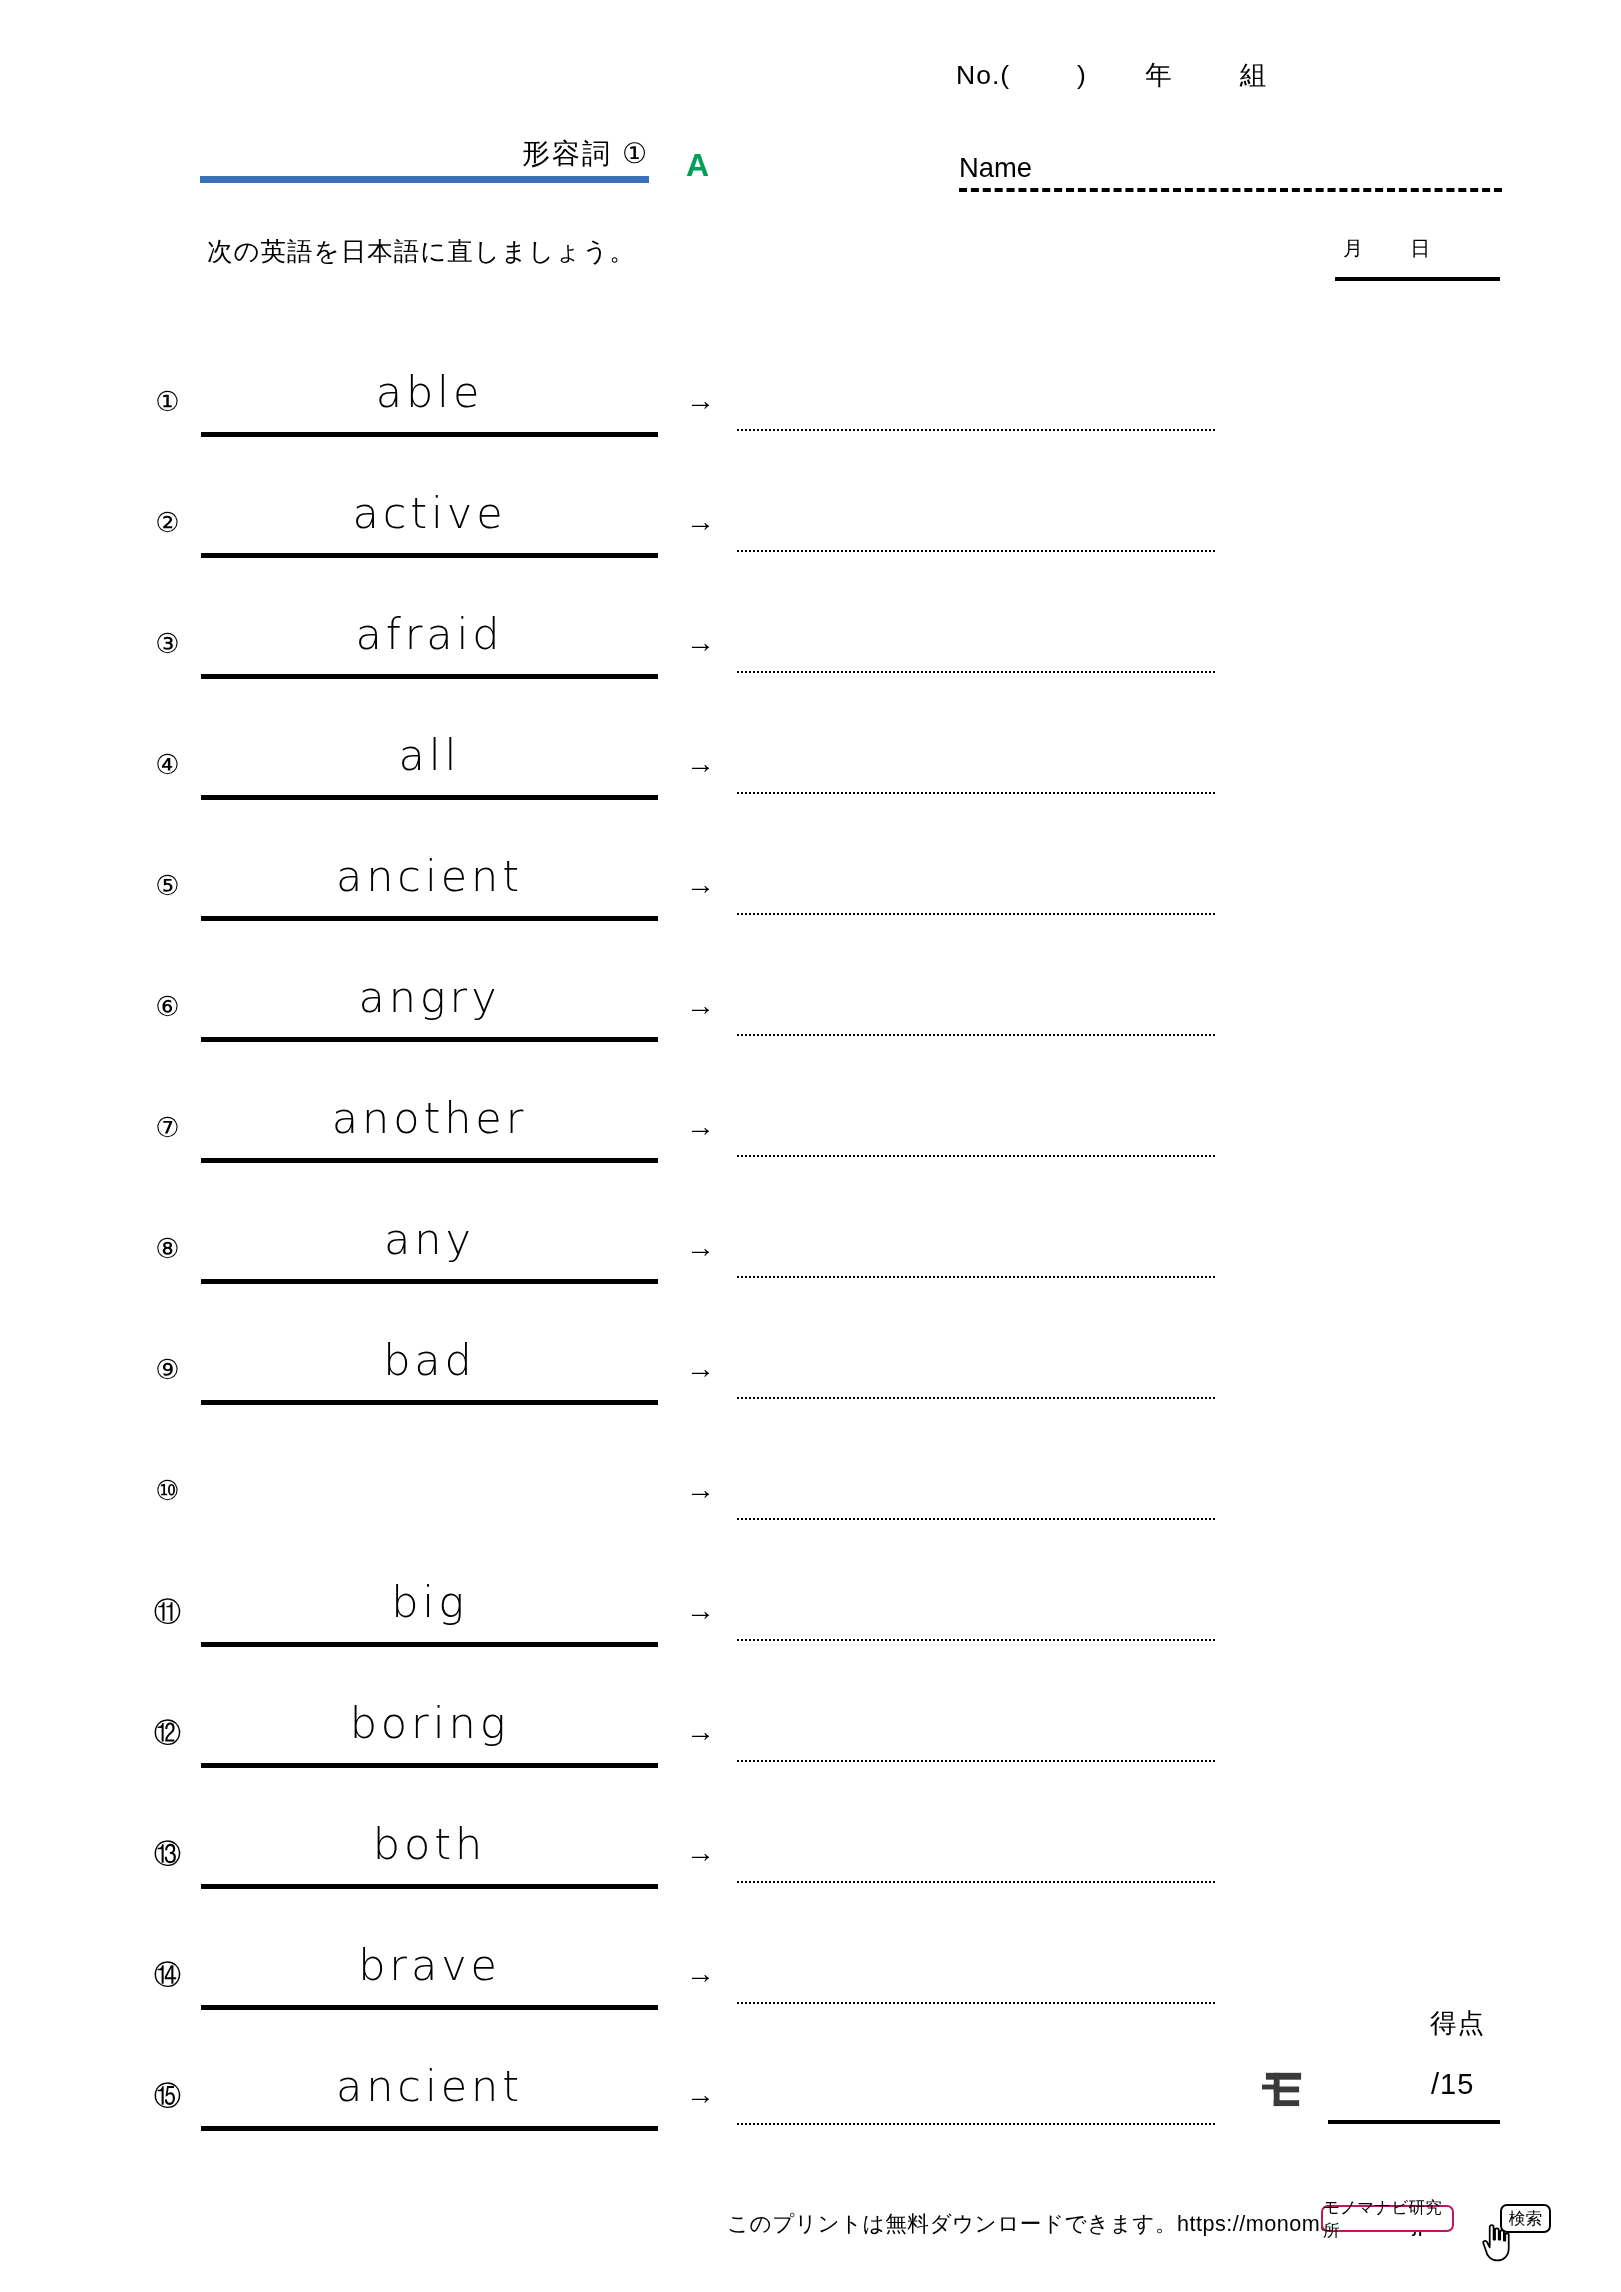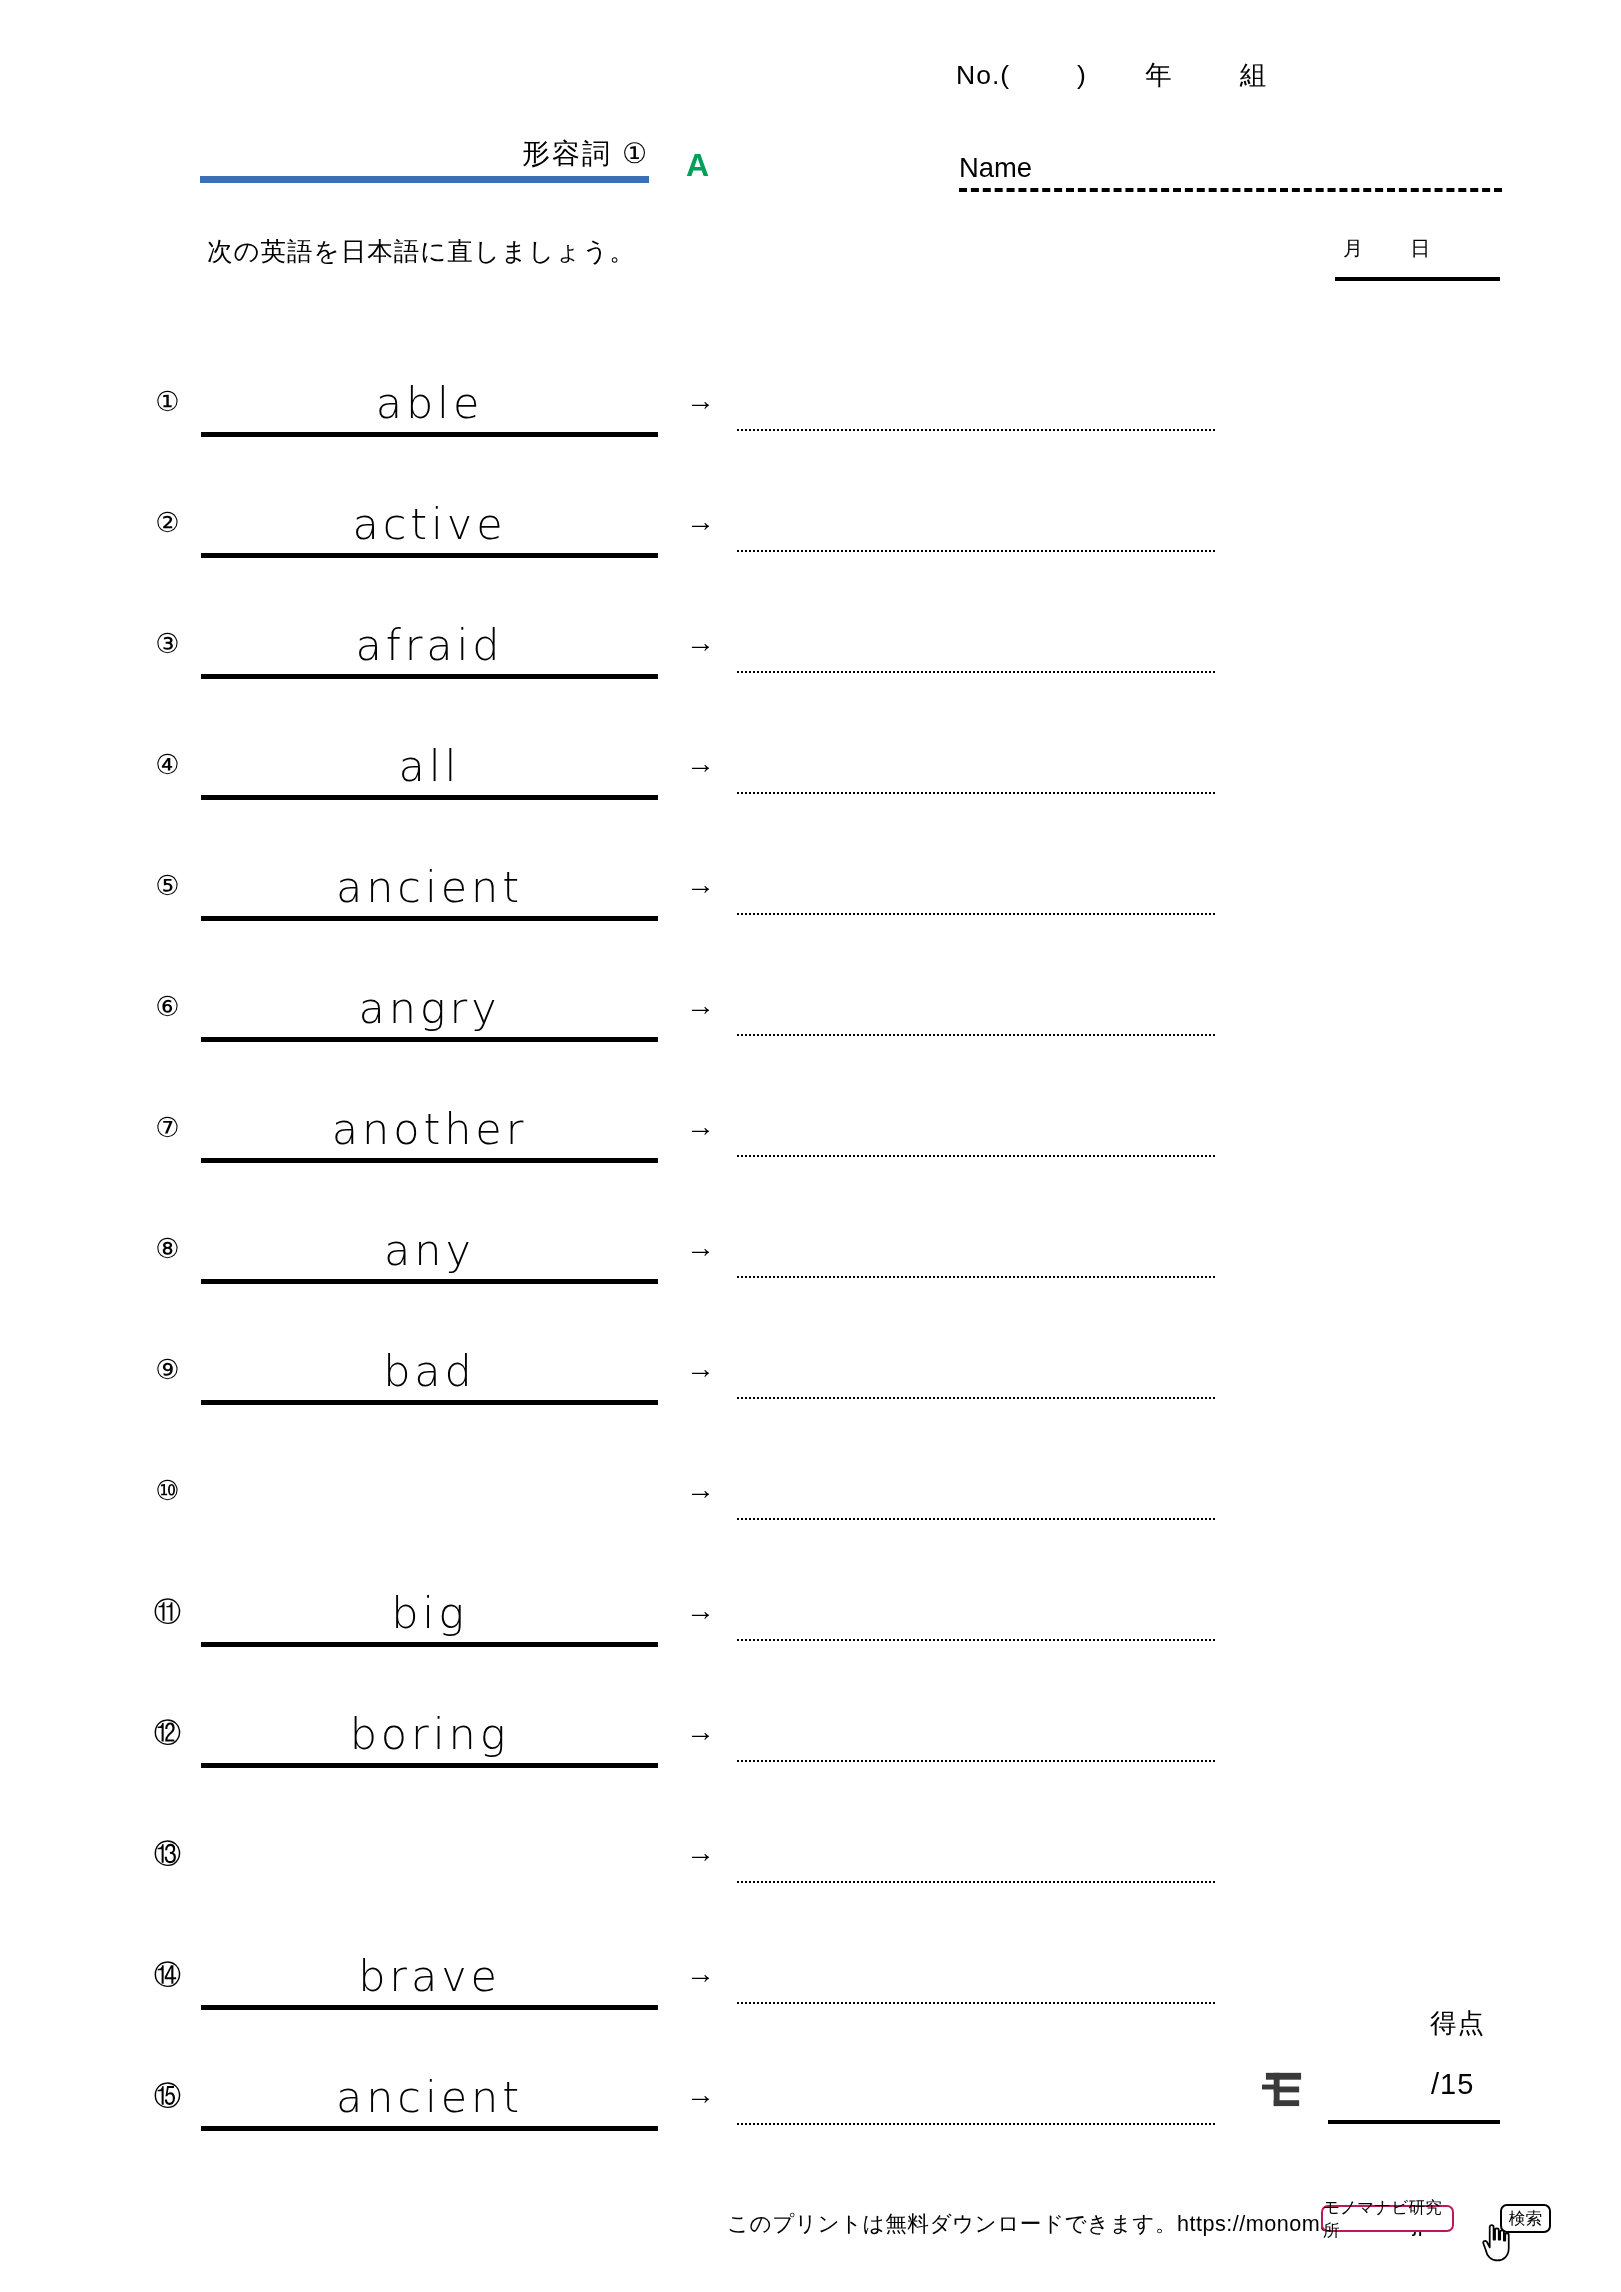--- a/index.html
+++ b/index.html
@@ -116,21 +116,21 @@
     position: absolute;
     left: 201px;
     bottom: 0;
     width: 457px;
   }
   .word-text {
     text-align: center;
     font-size: 43px;
     letter-spacing: 3.9px;
     line-height: 1.05;
-    padding-bottom: 6px;
+    padding-bottom: 17px;
     font-family: "DejaVu Sans", sans-serif;
     font-weight: 300;
   }
   .word-rule {
     height: 4.9px;
     background: #000;
     width: 100%;
   }
   .arrow {
     position: absolute;
@@ -349,20 +349,24 @@
         <div class="row-num">⑫</div>
         <div class="word-cell">
           <div class="word-text">boring</div>
           <div class="word-rule"></div>
         </div>
         <div class="arrow">→</div>
         <div class="answer-rule"></div>
       </div>
       <div class="row">
         <div class="row-num">⑬</div>
+        <div class="word-cell">
+          <div class="word-text">both</div>
+          <div class="word-rule"></div>
+        </div>
         <div class="arrow">→</div>
         <div class="answer-rule"></div>
       </div>
       <div class="row">
         <div class="row-num">⑭</div>
         <div class="word-cell">
           <div class="word-text">brave</div>
           <div class="word-rule"></div>
         </div>
         <div class="arrow">→</div>

